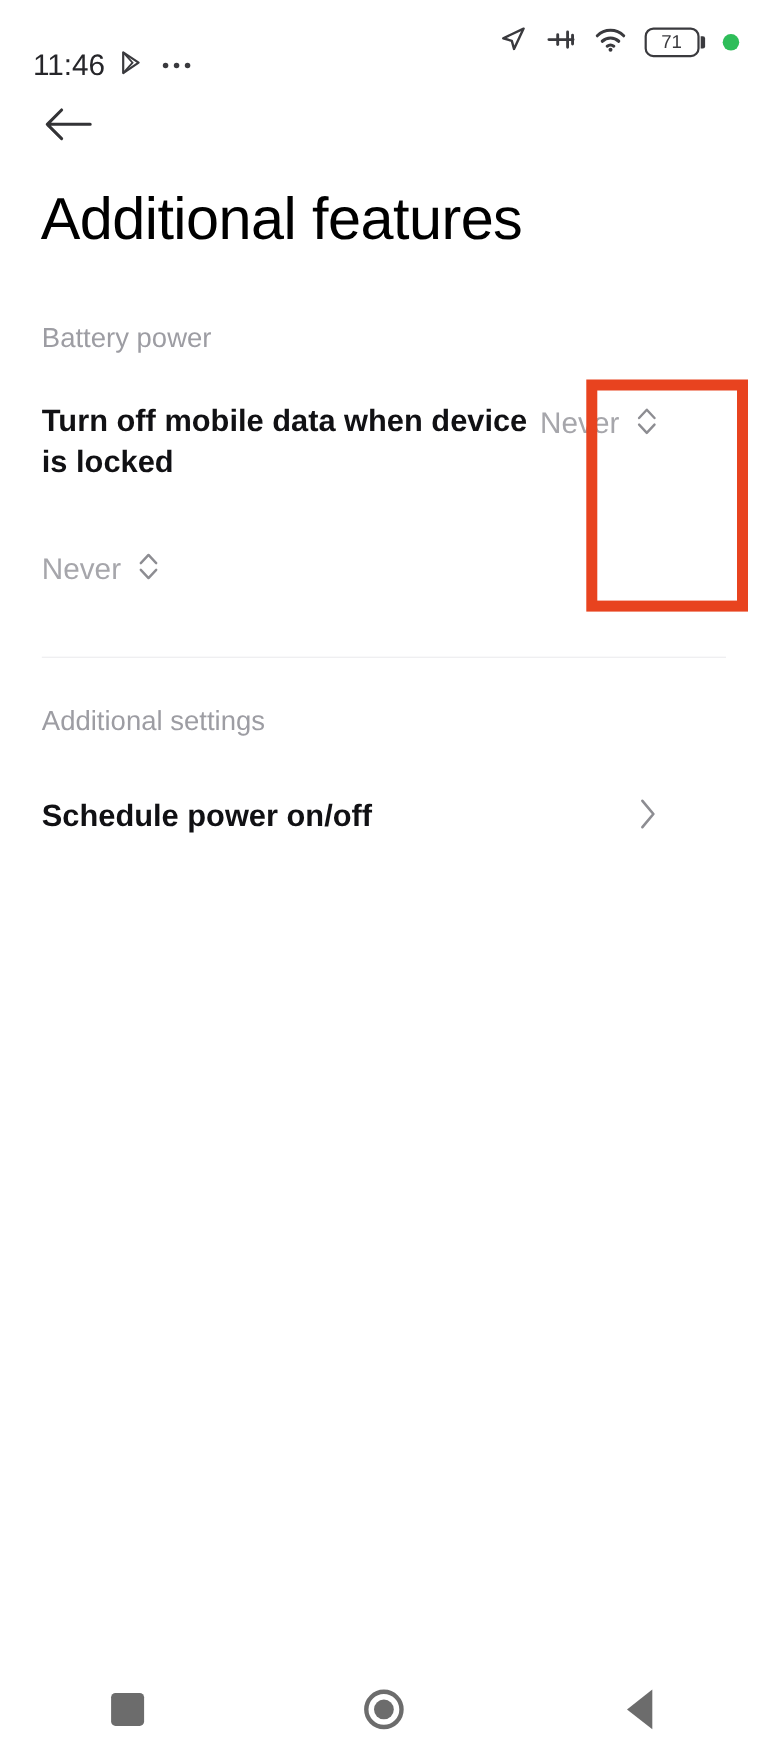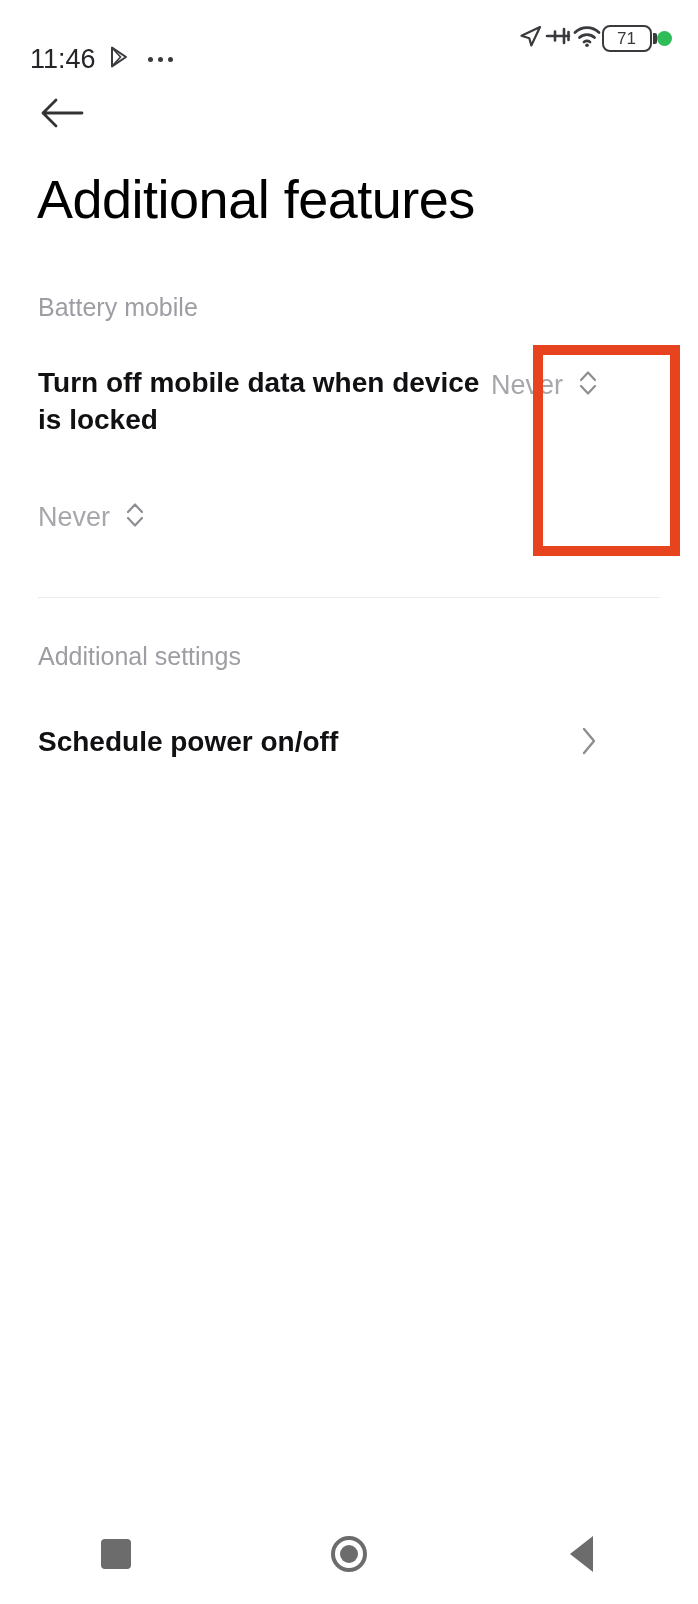--- a/index.html
+++ b/index.html
@@ -49,20 +49,21 @@
   }
   .dots-icon i {
     display: block;
     width: 5px; height: 5px;
     border-radius: 50%;
     background: #3a3a3e;
   }
   .status-right {
     display: flex;
     align-items: center;
+    gap: 16px;
   }
   .battery-wrap {
     display: flex;
     align-items: center;
   }
   .battery-body {
     width: 50px;
     height: 27px;
     border: 2.5px solid #3a3a3e;
     border-radius: 8px;
@@ -280,21 +281,21 @@
 <div class="back-btn">
   <span>
     <svg width="46" height="36" viewBox="0 0 46 36">
       <path d="M43 18 L4 18 M17 5 L4 18 L17 31" fill="none" stroke="#333336" stroke-width="2.8" stroke-linecap="round" stroke-linejoin="round"></path>
     </svg>
   </span>
 </div>
 
 <div class="page-title">Additional features</div>
 
-<div class="section-label" id="sec-battery">Battery mobile</div>
+<div class="section-label" id="sec-battery">Battery power</div>
 
 <div class="row" id="row-mobile-data">
   <div class="row-title">Turn off mobile data when device is locked</div>
   <div class="row-value-group">
     <span class="row-value">Never</span>
     <span>
       <svg width="24" height="32" viewBox="0 0 24 32">
         <path d="M5 13 L12 5.5 L19 13" fill="none" stroke="#8d8d92" stroke-width="2.2" stroke-linecap="round" stroke-linejoin="round"></path>
         <path d="M5 19 L12 26.5 L19 19" fill="none" stroke="#8d8d92" stroke-width="2.2" stroke-linecap="round" stroke-linejoin="round"></path>
       </svg>

